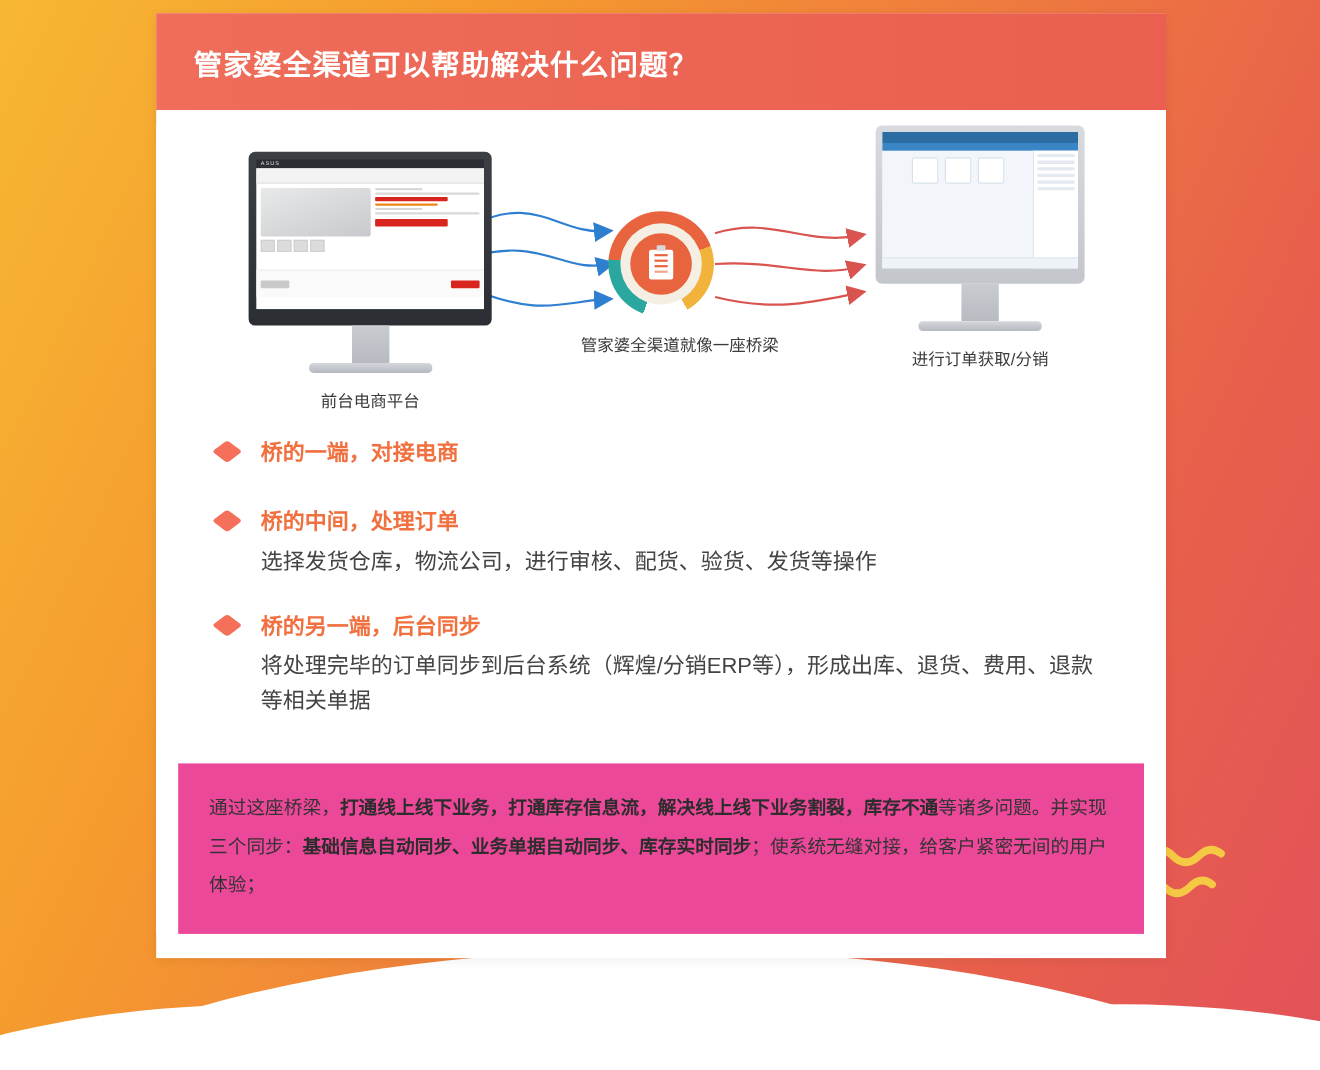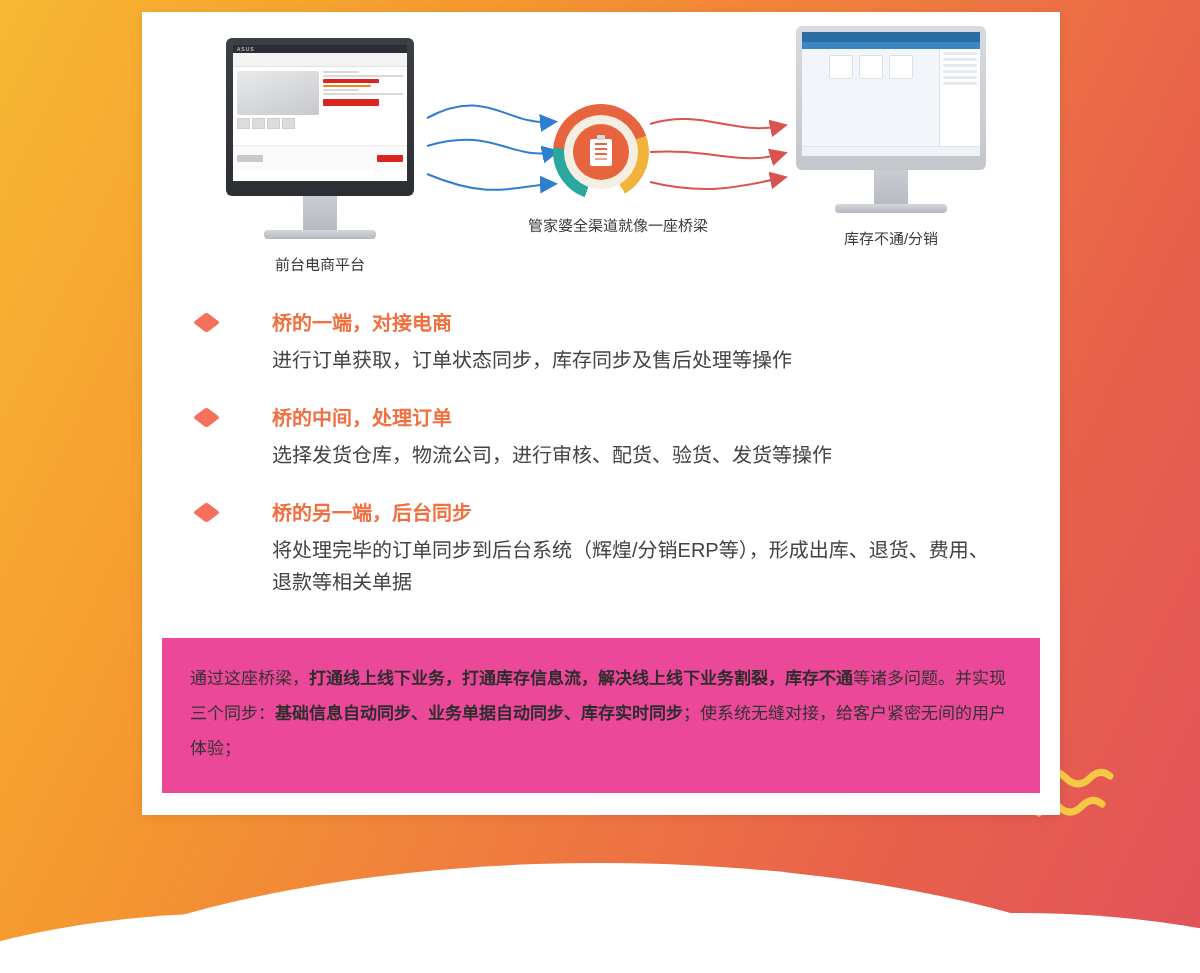--- a/index.html
+++ b/index.html
@@ -108,22 +108,22 @@
     text-align: center;
     font-size: 15px;
     color: #3b3b3b;
     margin-top: 14px;
     white-space: nowrap;
   }
 
   
   #monitor-left {
     left: 84px;
-    top: 12px;
-    width: 188px;
+    top: 24px;
+    width: 221px;
   }
   #monitor-left .screen-frame {
     background: linear-gradient(180deg,#3c3f44,#2b2e32);
     padding: 7px 7px 15px 7px;
   }
   #monitor-left .screen {
     background: #ffffff;
     height: 128px;
     position: relative;
     overflow: hidden;
@@ -233,21 +233,21 @@
   }
   .item { display: flex; margin-bottom: 26px; }
   .bullet {
     width: 17px; height: 17px;
     background: #f4705a;
     margin: 7px 22px 0 0;
     flex: none;
     border-radius: 3px;
     transform: rotate(45deg) skew(-8deg,-8deg);
   }
-  .item-text { flex: 1; margin-left: 35px; }
+  .item-text { flex: 1; }
   .item-title {
     color: #f0703f;
     font-size: 20px;
     font-weight: bold;
     margin-bottom: 8px;
   }
   .item-desc {
     color: #444444;
     font-size: 20px;
     line-height: 1.6;
@@ -278,20 +278,23 @@
 
   <svg class="doodle" viewBox="0 0 110 70">
     <path d="M10 20 q12 -12 24 0 q12 12 24 0 q10 -10 20 -2" stroke="#f6c945" stroke-width="7" fill="none" stroke-linecap="round"></path>
     <path d="M14 17 l-8 5 l9 5" stroke="#f6c945" stroke-width="7" fill="none" stroke-linecap="round" stroke-linejoin="round"></path>
     <path d="M2 48 q12 -12 24 0 q12 12 24 0 q10 -10 20 -2" stroke="#f6c945" stroke-width="7" fill="none" stroke-linecap="round"></path>
     <path d="M6 45 l-8 5 l9 5" stroke="#f6c945" stroke-width="7" fill="none" stroke-linecap="round" stroke-linejoin="round"></path>
   </svg>
 
   <div class="card">
 
+    <div class="card-header">
+      <div class="title">管家婆全渠道可以帮助解决什么问题？</div>
+    </div>
 
     <div class="card-body">
 
       <div class="diagram">
 
         <svg class="arrows" viewBox="0 0 918 265" preserveAspectRatio="none">
           <defs>
             <marker id="ah-blue" markerWidth="9" markerHeight="9" refX="6" refY="4.5" orient="auto">
               <path d="M0,0 L9,4.5 L0,9 z" fill="#2f7fd0"></path>
             </marker>
@@ -372,32 +375,31 @@
                   <div class="r"></div>
                     <div class="r"></div>
                     <div class="r"></div>
                 </div>
               </div>
               <div class="erp-foot"></div>
             </div>
           </div>
           <div class="stand"></div>
           <div class="base"></div>
-          <div class="caption">库存不通/分销</div>
+          <div class="caption">进行订单获取/分销</div>
         </div>
 
       </div>
 
       <div class="list">
 
         <div class="item">
           <div class="bullet"></div>
           <div class="item-text">
             <div class="item-title">桥的一端，对接电商</div>
-            <div class="item-desc">进行订单获取，订单状态同步，库存同步及售后处理等操作</div>
           </div>
         </div>
 
         <div class="item">
           <div class="bullet"></div>
           <div class="item-text">
             <div class="item-title">桥的中间，处理订单</div>
             <div class="item-desc">选择发货仓库，物流公司，进行审核、配货、验货、发货等操作</div>
           </div>
         </div>

